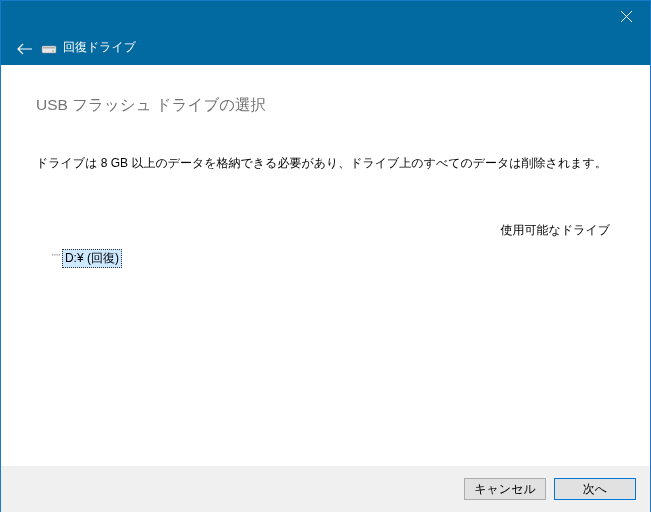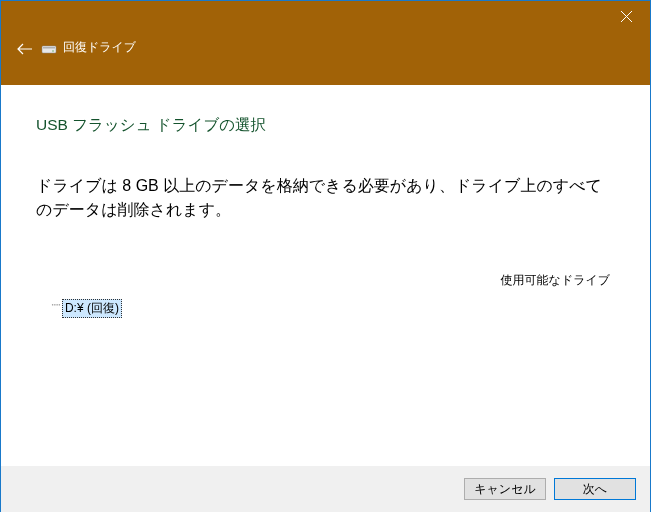--- a/index.html
+++ b/index.html
@@ -9,22 +9,22 @@
     }
     body {
       font-family: 'Yu Gothic UI', 'Meiryo', sans-serif;
       background: #fff;
       width: 651px;
       height: 512px;
       overflow: hidden;
       border: 1px solid #1979ca;
     }
     .titlebar {
-      height: 84px;
-      background: #a16207;
+      height: 64px;
+      background: #0369a1;
       display: flex;
       align-items: flex-start;
       position: relative;
     }
     .close-btn {
       position: absolute;
       top: 0;
       right: 0;
       width: 48px;
       height: 30px;
@@ -67,28 +67,28 @@
     .drive-icon {
       width: 16px;
       height: 14px;
       display: inline-block;
     }
     .content {
       padding: 30px 40px 0 35px;
       height: 400px;
     }
     .heading {
-      color: #14532d;
+      color: #737373;
       font-size: 15.5px;
       font-weight: 400;
       margin-bottom: 38px;
     }
     .description {
       color: #000;
-      font-size: 16px;
+      font-size: 12px;
       margin-bottom: 50px;
       line-height: 1.5;
     }
     .drives-section {
       margin-left: 12px;
       text-align: right;
     }
     .drives-label {
       color: #000;
       font-size: 12px;

